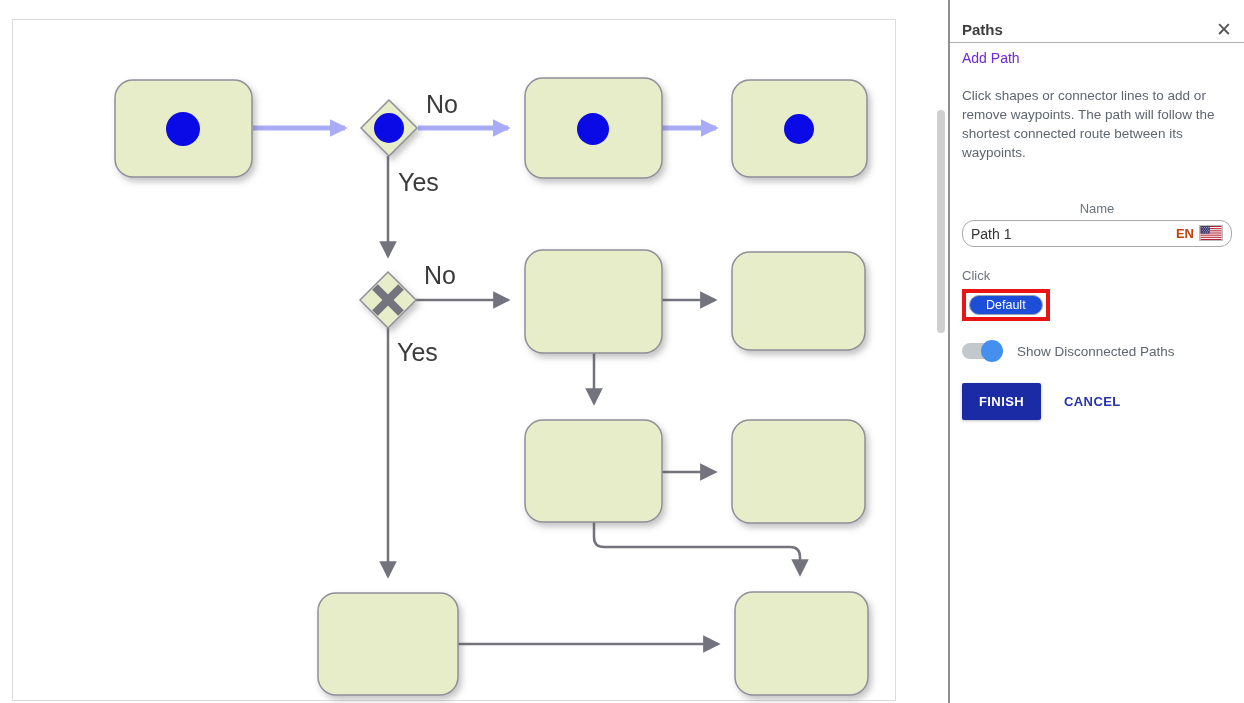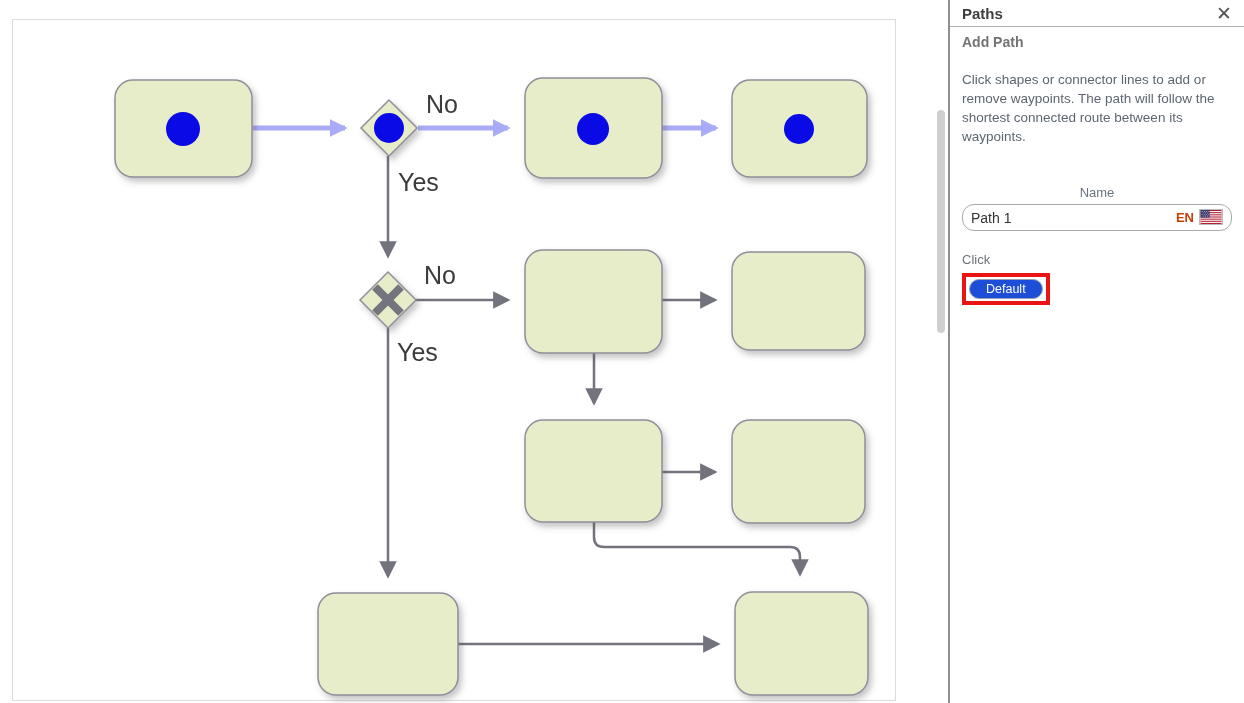--- a/index.html
+++ b/index.html
@@ -12,28 +12,28 @@
   .canvas-border { position:absolute; left:12px; top:19px; width:884px; height:682px;
                    border:1px solid #dcdcdc; }
   .canvas svg { position:absolute; left:0; top:0; }
   .flow-label { position:absolute; font-size:25px; color:#3b3b3b; }
 
   .scrollbar-thumb { position:absolute; left:937px; top:110px; width:8px; height:223px;
                      background:#cfcfcf; border-radius:4px; }
   .divider { position:absolute; left:948px; top:0; width:2px; height:703px; background:#8f8f8f; }
 
   
-  .panel { position:absolute; left:950px; top:0; width:294px; height:669px; background:#fff; }
+  .panel { position:absolute; left:950px; top:16px; width:294px; height:669px; background:#fff; }
   .panel-header { display:flex; align-items:center; justify-content:space-between;
                   padding:0 12px; height:27px; border-bottom:1px solid #b0b0b0; }
   .panel-title { font-size:15px; font-weight:bold; color:#3e3e3e; }
   .close-btn { border:none; background:none; font-size:19px; line-height:19px; color:#565656;
                cursor:pointer; padding:0; }
   .panel-body { padding:6px 12px 0 12px; }
-  .section-title { font-size:14px; font-weight:bold; color:#737373; margin-top:1px; }
+  .section-title { font-size:14px; font-weight:normal; color:#6d28d9; margin-top:1px; }
   .desc { font-size:13.5px; color:#5d6670; line-height:19px; margin-top:20px; width:274px; }
   .field-label { display:block; font-size:13px; color:#6b747e; }
   .label-name { margin-top:39px;text-align:center; }
   .label-color { margin-top:21px; }
   .name-input-wrap { position:relative; margin-top:4px; width:270px; height:27px; }
   .name-input-wrap input { width:100%; height:27px; border:1px solid #a9a9a9; border-radius:12px;
                            padding:0 64px 0 8px; font-size:14px; color:#333;
                            font-family:"Liberation Sans", sans-serif; }
   .lang { position:absolute; right:38px; top:6px; font-size:13px; font-weight:bold; color:#c2410c; }
   .flag { position:absolute; right:9px; top:5px; width:24px; height:16px; border:1px solid #bbb; }
@@ -174,17 +174,27 @@
               <circle cx="8.2" cy="6.8" r="0.55"></circle>
           </g>
         </svg>
       </div>
 
       <label class="field-label label-color">Click</label>
       <div class="color-highlight">
         <button class="color-pill">Default</button>
       </div>
 
-
+      <div class="toggle-row">
+        <div class="toggle">
+          <div class="knob"></div>
+        </div>
+        <span class="toggle-label">Show Disconnected Paths</span>
+      </div>
+
+      <div class="btn-row">
+        <button class="finish">FINISH</button>
+        <button class="cancel">CANCEL</button>
+      </div>
     </div>
   </div>
 
 </div>
 
 </body></html>

